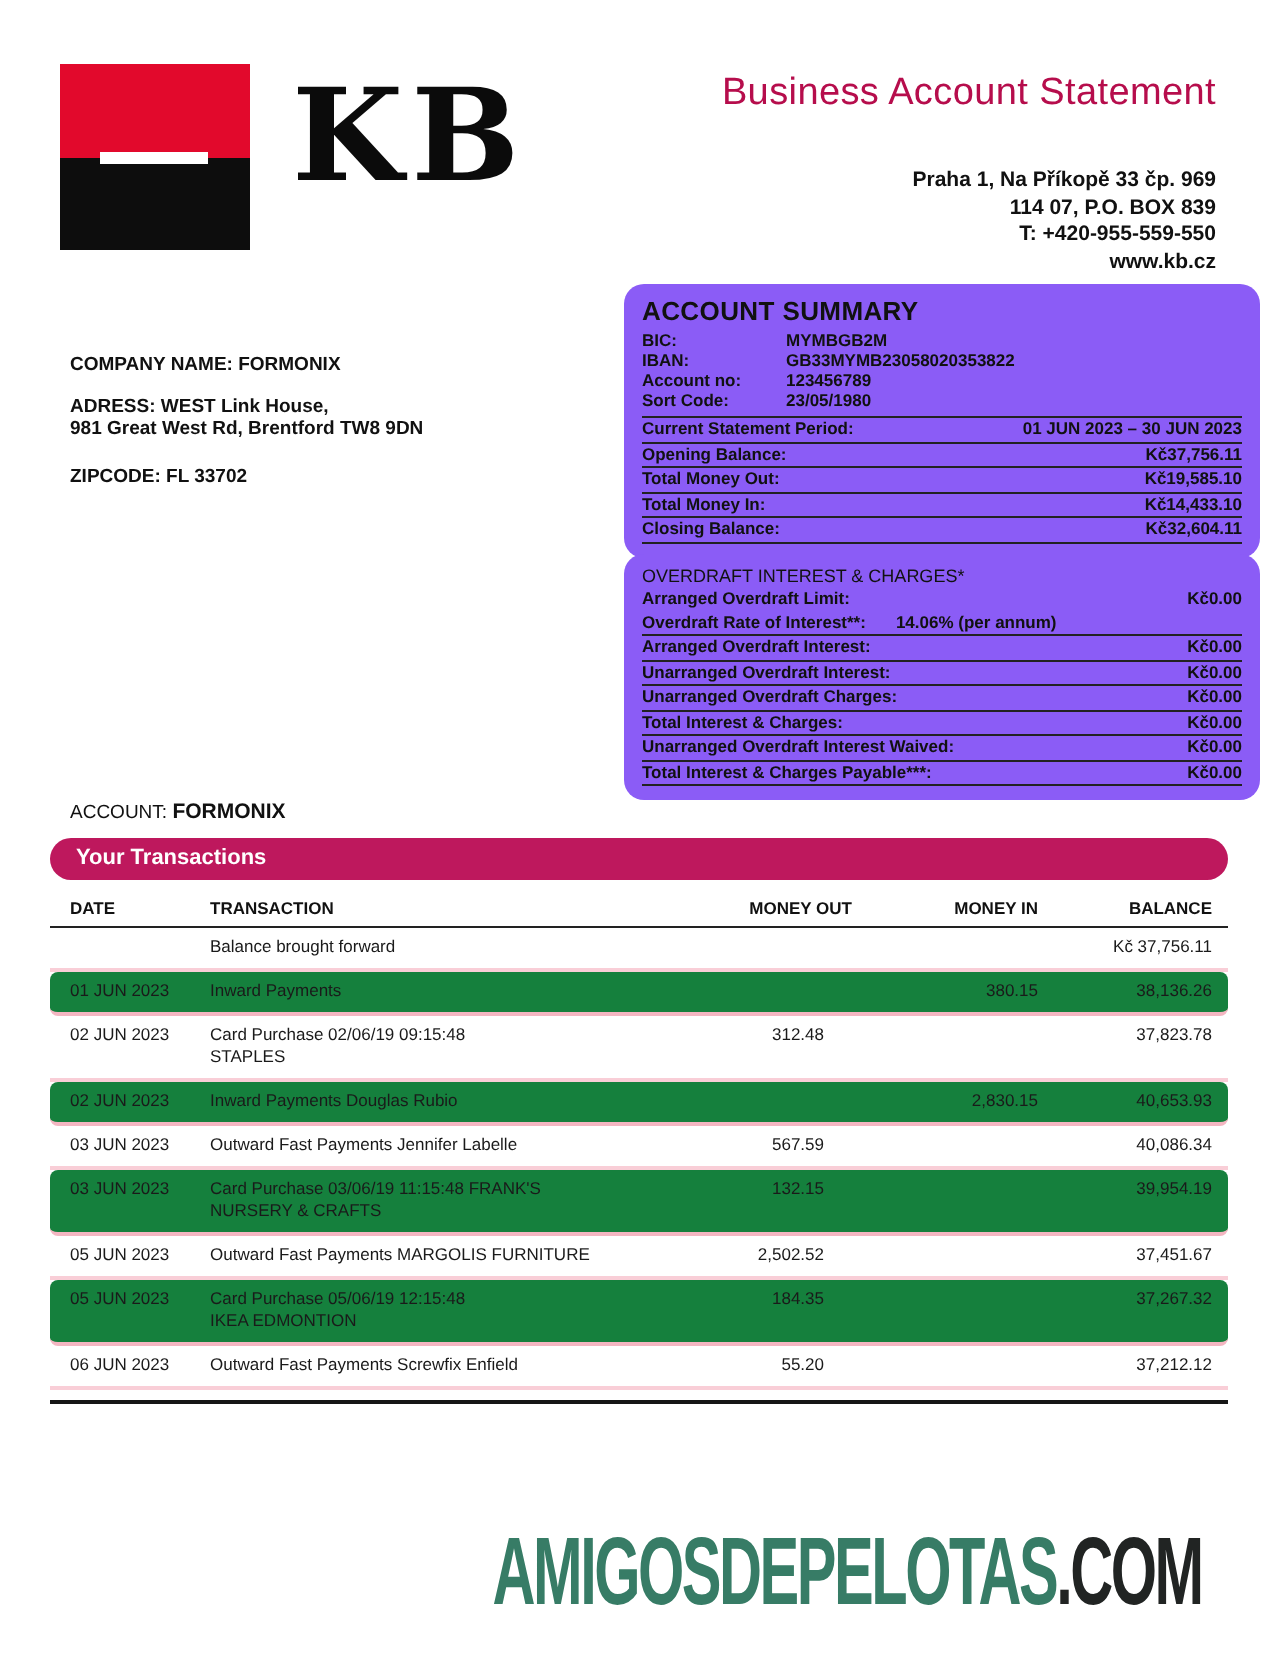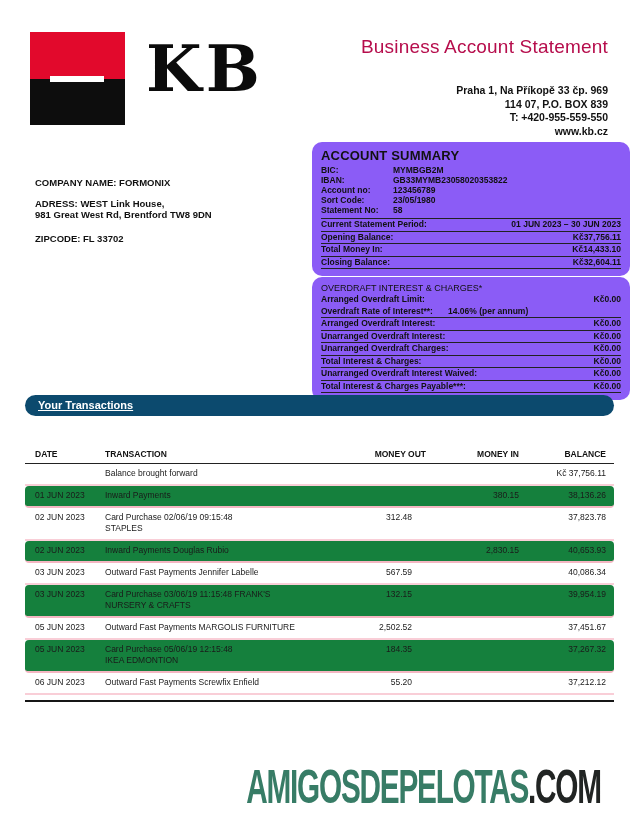--- a/index.html
+++ b/index.html
@@ -51,23 +51,23 @@
   .odrow {
     display:flex; justify-content:space-between; font-size:8.5px; font-weight:bold;
     line-height:9.5px; padding:1px 0; border-bottom:1px solid #222;
   }
   .odrow.first { border-bottom:none; }
 
   
   .account-line { position:absolute; left:35px; top:400px; font-size:9.5px; color:#111; }
   .account-line .acc-name { font-weight:bold; font-size:10.5px; }
   .banner {
-    position:absolute; left:25px; top:395px; width:589px; height:21px; box-sizing:border-box;
-    background:#0c4a6e; border-radius:10.5px; color:#ffffff; font-weight:bold;
-    font-size:11px; line-height:21px; padding-left:13px;text-decoration:underline;
+    position:absolute; left:25px; top:419px; width:589px; height:21px; box-sizing:border-box;
+    background:#be185d; border-radius:10.5px; color:#ffffff; font-weight:bold;
+    font-size:11px; line-height:21px; padding-left:13px;
   }
   .ttable { position:absolute; left:25px; top:443px; width:589px; }
   .thead { display:flex; font-size:8.5px; font-weight:bold; padding:6px 0 4px; border-bottom:1.5px solid #222; color:#111; }
   .tbody { border-bottom:2px solid #161616; padding-bottom:5px; }
   .trow { display:flex; font-size:8.5px; line-height:11px; padding:4px 0 5px; border-bottom:2px solid #f9ced7; color:#1a1a1a; }
   .trow.pink { background:#15803d; border-bottom-color:#f4b6c2; border-radius:4px; }
   .tc { box-sizing:border-box; }
   .c-date { width:80px; padding-left:10px; flex:none; }
   .c-desc { flex:1; }
   .c-out  { width:100px; text-align:right; flex:none; }
@@ -122,33 +122,33 @@
           <div class="val">GB33MYMB23058020353822</div>
         </div>
         <div class="inforow" style="display: flex;">
           <div class="lab">Account no:</div>
           <div class="val">123456789</div>
         </div>
         <div class="inforow" style="display: flex;">
           <div class="lab">Sort Code:</div>
           <div class="val">23/05/1980</div>
         </div>
-        <div class="inforow" style="display: flex;">
-          <div class="lab">Statement No:</div>
-          <div class="val">58</div>
-        </div>
       </div>
     <div class="balrows" id="sum-bal">
         <div class="balrow" style="display: flex; justify-content: space-between;">
           <div class="lab">Current Statement Period:</div>
           <div class="val">01 JUN 2023 – 30 JUN 2023</div>
         </div>
         <div class="balrow" style="display: flex; justify-content: space-between;">
           <div class="lab">Opening Balance:</div>
           <div class="val">Kč37,756.11</div>
+        </div>
+        <div class="balrow" style="display: flex; justify-content: space-between;">
+          <div class="lab">Total Money Out:</div>
+          <div class="val">Kč19,585.10</div>
         </div>
         <div class="balrow" style="display: flex; justify-content: space-between;">
           <div class="lab">Total Money In:</div>
           <div class="val">Kč14,433.10</div>
         </div>
         <div class="balrow" style="display: flex; justify-content: space-between;">
           <div class="lab">Closing Balance:</div>
           <div class="val">Kč32,604.11</div>
         </div>
       </div>

